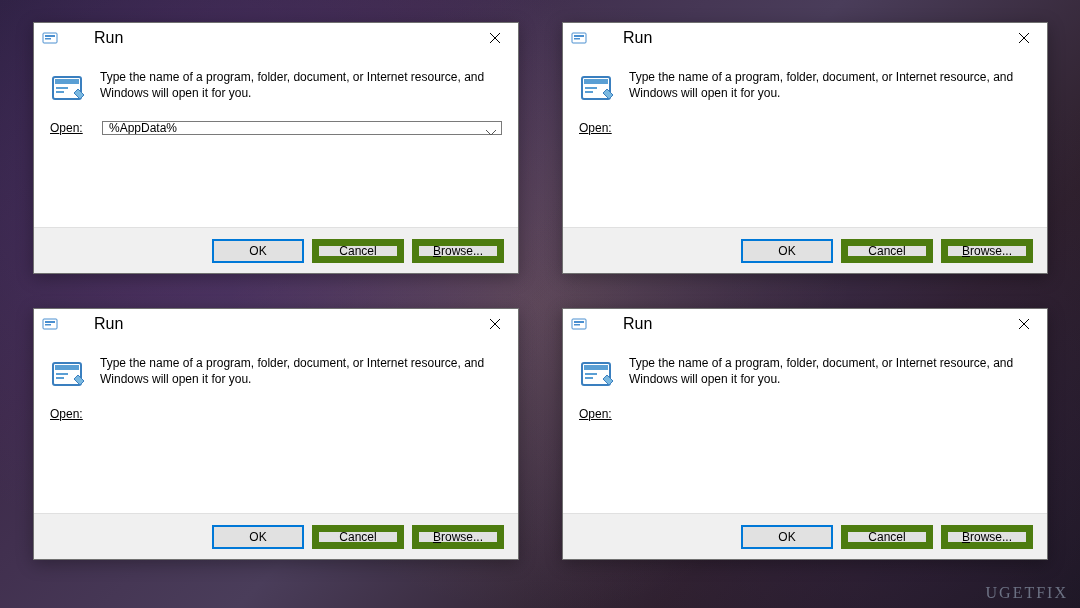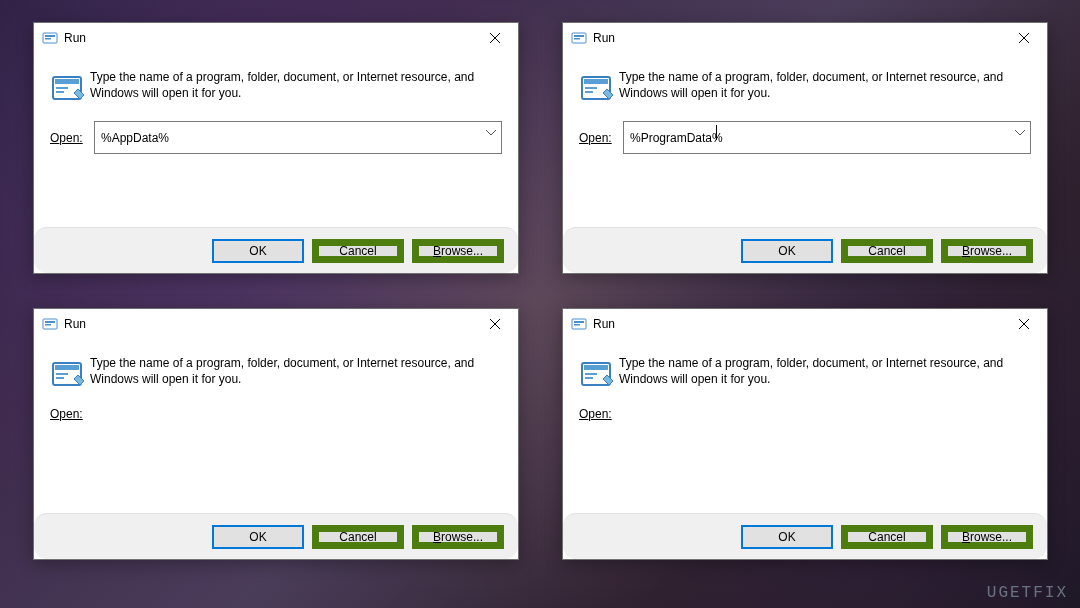--- a/index.html
+++ b/index.html
@@ -37,66 +37,67 @@
     .title-icon {
       width: 16px;
       height: 16px;
       margin-right: 6px;
       display: flex;
       align-items: center;
       justify-content: center;
     }
     .title-text {
       flex: 1;
-      font-size: 12px;
+      font-size: 16px;
       color: #000;
+      margin-left: 30px;
     }
     .close-btn {
       width: 42px;
       height: 28px;
       display: flex;
       align-items: center;
       justify-content: center;
       cursor: pointer;
     }
     .body-area {
       padding: 16px 16px 0 16px;
       display: flex;
-      gap: 4px;
+      gap: 14px;
     }
     .run-icon {
       width: 36px;
       height: 36px;
       flex-shrink: 0;
       margin-top: 2px;
     }
     .desc-text {
       font-size: 12px;
       color: #000;
       line-height: 1.35;
     }
     .input-row {
       display: flex;
-      align-items: center;
-      gap: 6px;
+      align-items: flex-end;
+      gap: 14px;
       padding: 14px 16px 7px 16px;
     }
     .open-label {
       font-size: 12px;
       color: #000;
       width: 38px;
     }
     .open-label span { text-decoration: underline; }
     .combo-wrap {
       flex: 1;
       position: relative;
     }
     .combo-input {
       width: 100%;
-      height: 33px;
+      height: 14px;
       border: 1px solid #7a7a7a;
       padding: 0 24px 0 6px;
       font-size: 12px;
       font-family: inherit;
       outline: none;
     }
     .combo-chevron {
       position: absolute;
       right: 1px;
       top: 1px;
@@ -120,21 +121,20 @@
       left: 0;
       right: 0;
       height: 46px;
       background: #f0f0f0;
       border-top: 1px solid #e0e0e0;
       display: flex;
       align-items: center;
       justify-content: flex-end;
       gap: 8px;
       padding: 0 14px;
-      border-radius: 13px;
     }
     .btn {
       width: 92px;
       height: 24px;
       background: #e1e1e1;
       border: 7px solid #4d7c0f;
       font-size: 12px;
       font-family: inherit;
       cursor: pointer;
       display: flex;
@@ -146,21 +146,21 @@
     }
     .btn .u { text-decoration: underline; }
     .watermark {
       position: absolute;
       right: 12px;
       bottom: 6px;
       font-size: 16px;
       font-weight: 300;
       letter-spacing: 2px;
       color: rgba(180,200,220,0.5);
-      font-family: Liberation Mono, monospace;
+      font-family: Liberation Serif, serif;
     }
   </style>
 </head>
 <body>
 
 <div class="bg-texture"></div>
 
 <div id="dialogs-container">
   <div class="dialog" style="left: 33px; top: 22px;">
     <div class="titlebar">
@@ -237,29 +237,20 @@
           <rect x="5" y="8" width="24" height="5" fill="#5a9fd4"></rect>
           <rect x="6" y="16" width="12" height="2" fill="#5a9fd4"></rect>
           <rect x="6" y="20" width="8" height="2" fill="#5a9fd4"></rect>
           <path d="M24 22 L30 28 L34 24 L28 18 Z" fill="#7ab8e0" stroke="#3a7fbf" stroke-width="1"></path>
         </svg>
       </div>
       <div class="desc-text">Type the name of a program, folder, document, or Internet resource, and Windows will open it for you.</div>
     </div>
     <div class="input-row">
       <div class="open-label"><span>O</span><span>pen:</span></div>
-      <div class="combo-wrap">
-        <input class="combo-input" type="text" value="%ProgramData%" style="">
-        <span class="cursor-bar" style="display: block; left: 92.8px;"></span>
-        <div class="combo-chevron">
-          <svg width="10" height="6" viewBox="0 0 10 6">
-              <path d="M0 0 L5 5 L10 0" fill="none" stroke="#555" stroke-width="1"></path>
-            </svg>
-        </div>
-      </div>
     </div>
     <div class="button-row">
       <button class="btn primary">OK</button>
       <button class="btn">Cancel</button>
       <button class="btn">
           <span class="u">B</span>
           <span>rowse...</span>
         </button>
     </div>
   </div>

